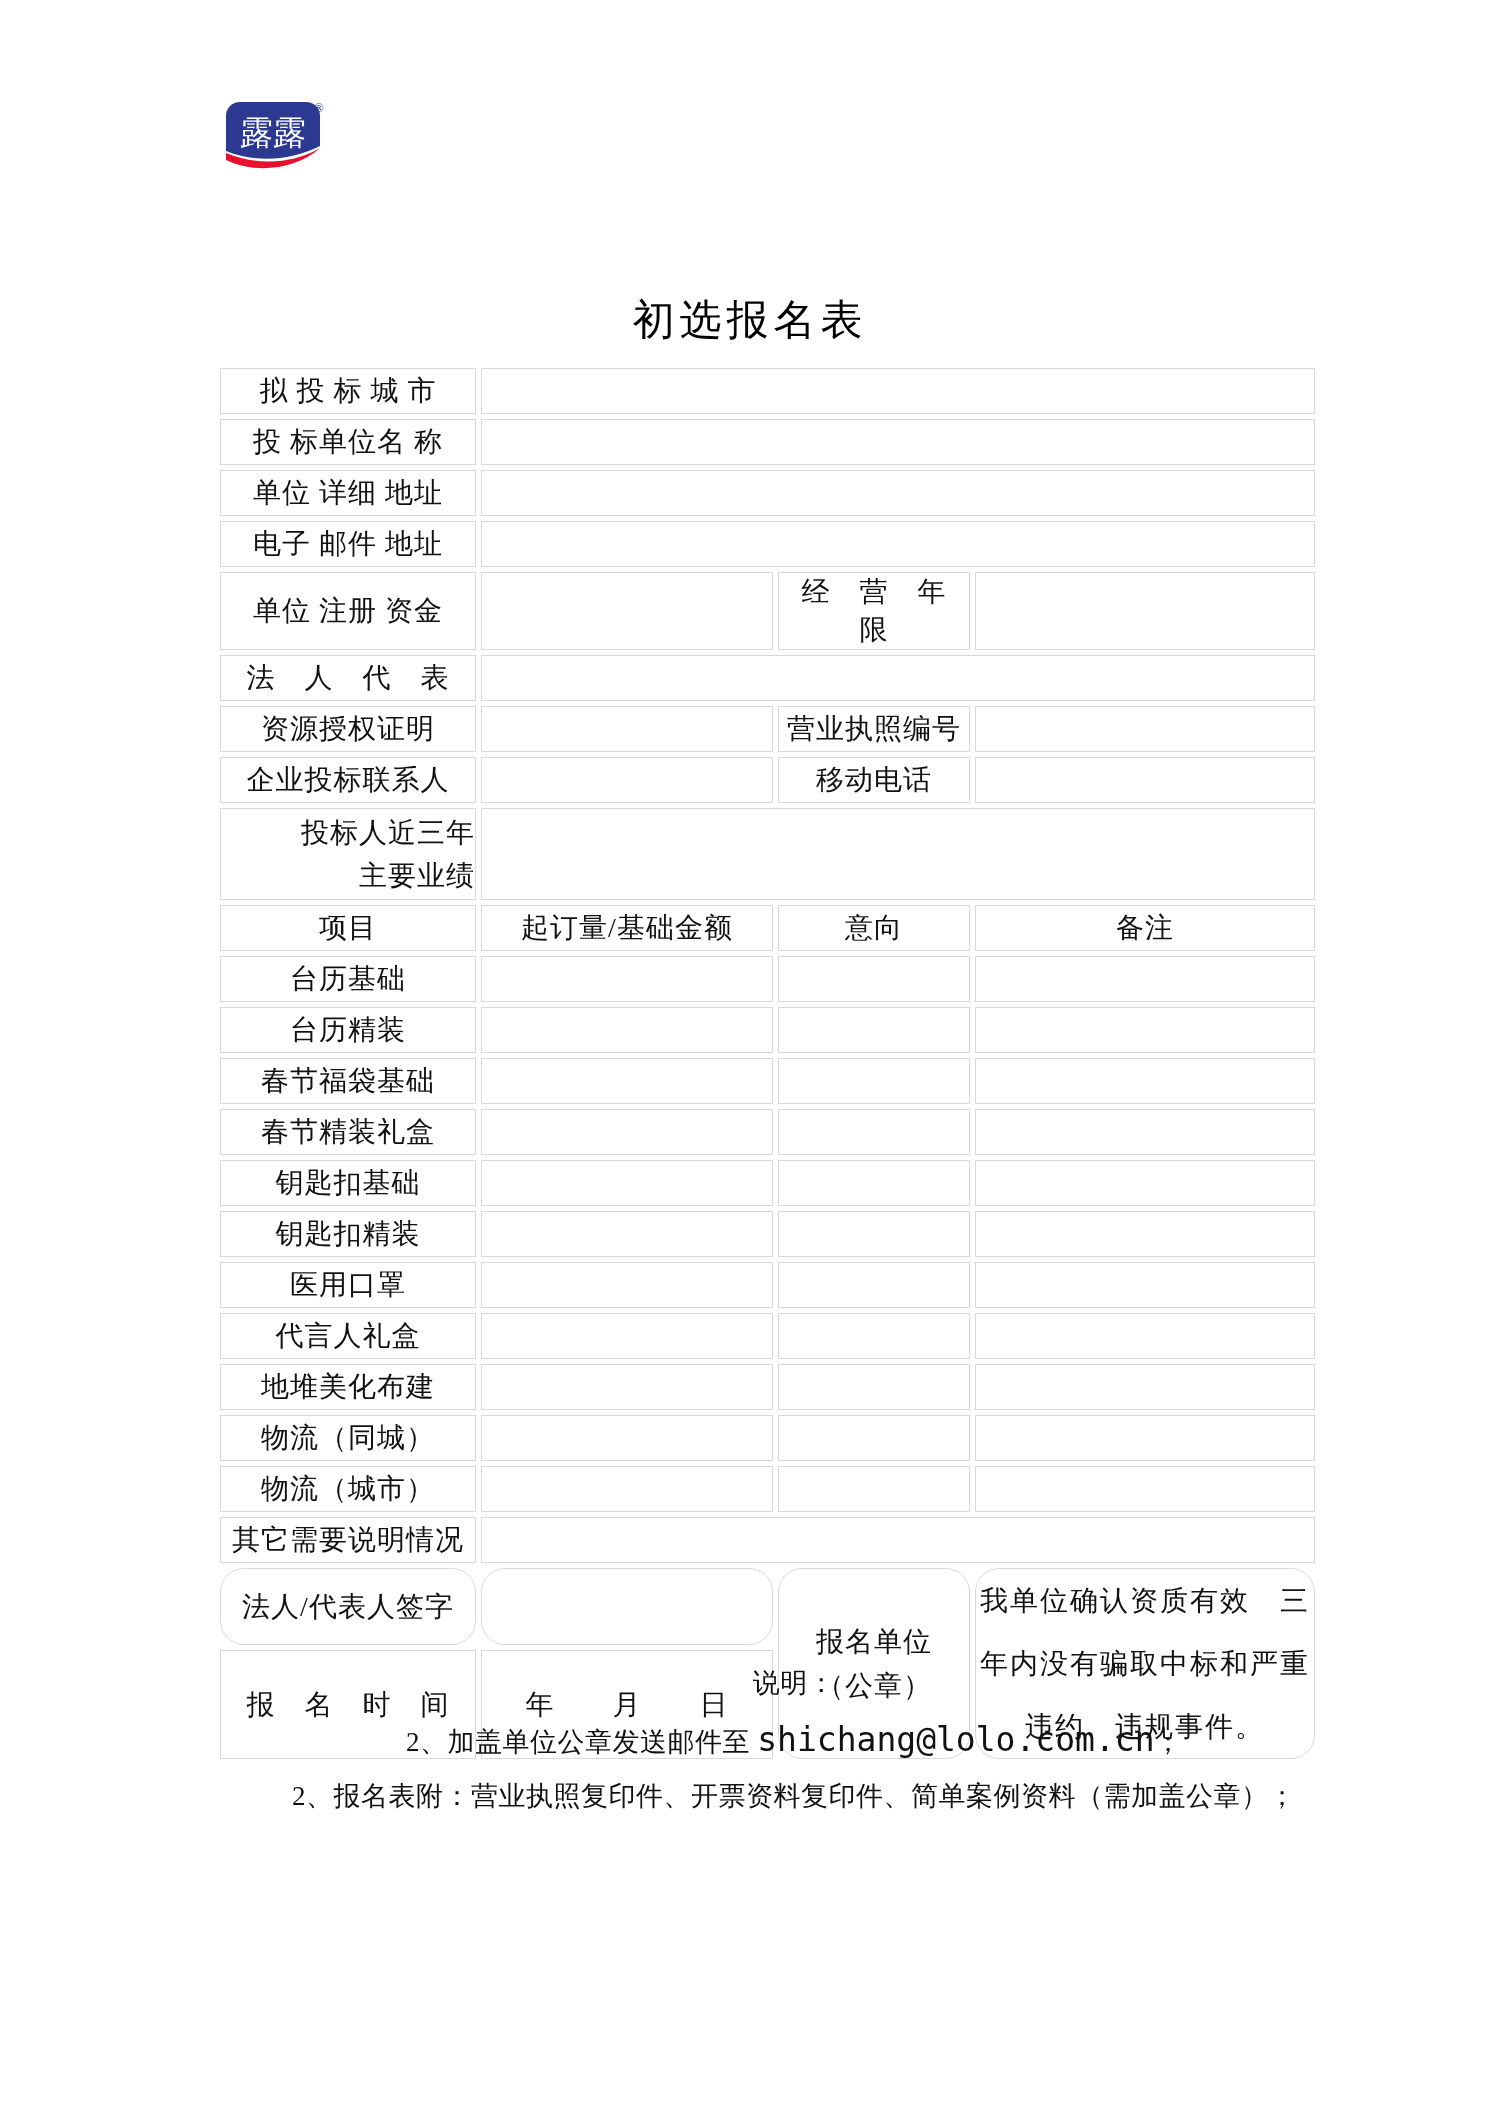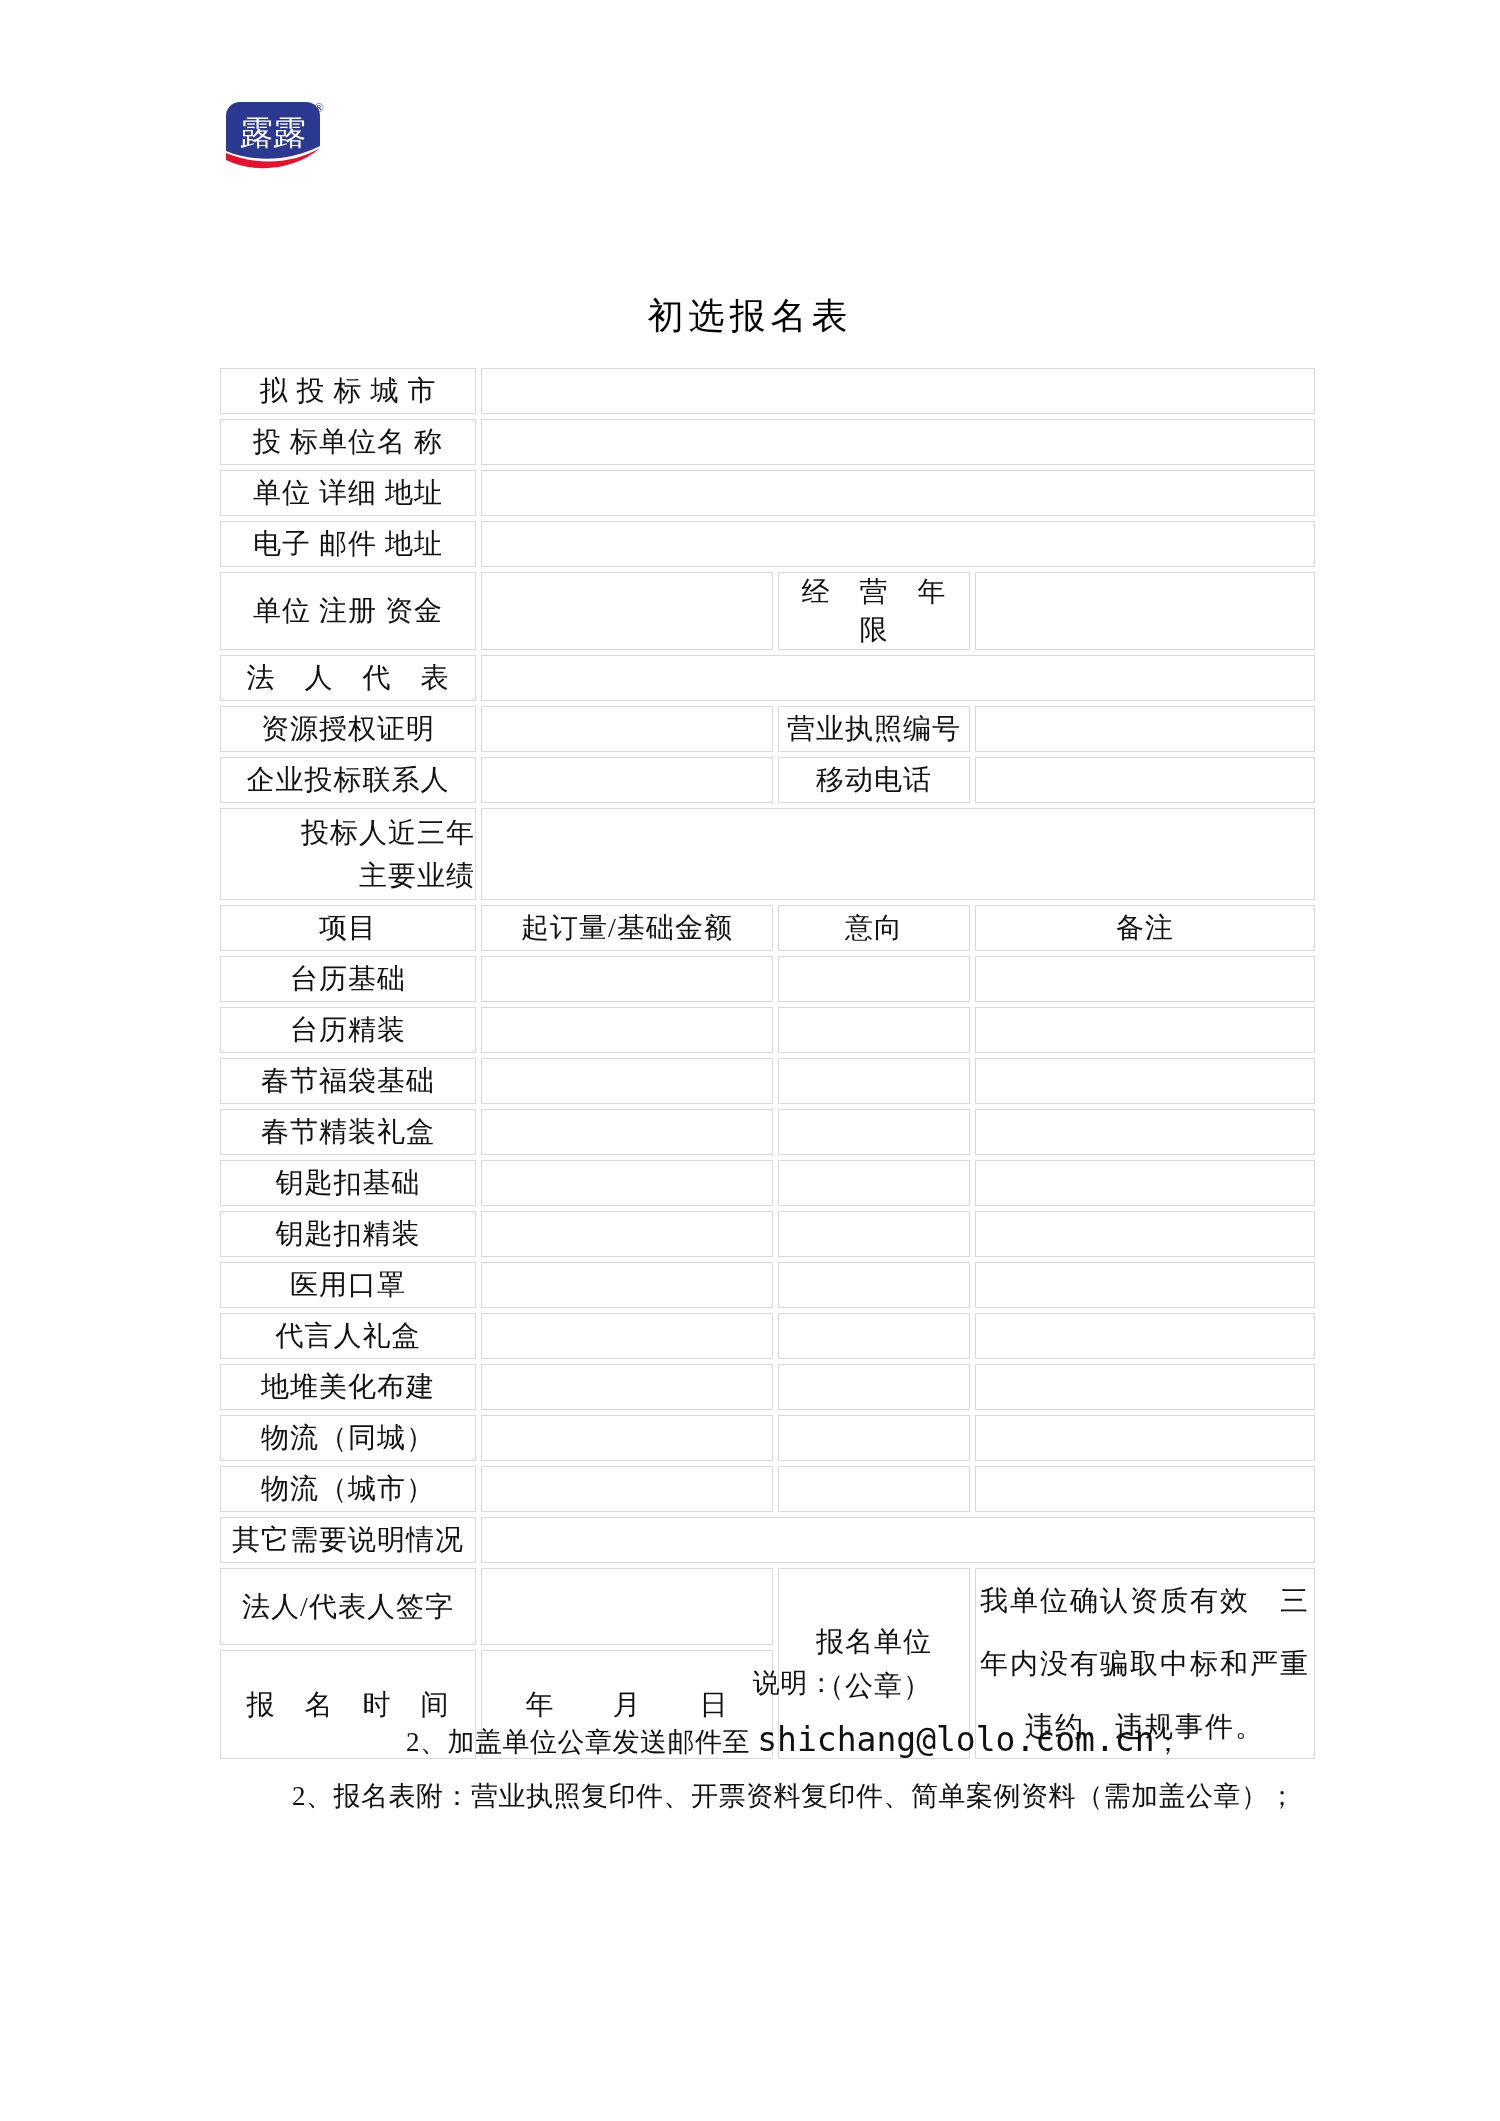--- a/index.html
+++ b/index.html
@@ -10,38 +10,38 @@
     background:#ffffff;
     font-family:"Liberation Serif","DejaVu Serif",serif;
     color:#1a1a1a;
     overflow:hidden;
   }
   
   .logo{position:absolute;left:222px;top:100px;width:110px;height:90px;}
   
   .doc-title{
     position:absolute;top:292px;left:0;width:100%;
-    text-align:center;font-size:36px;letter-spacing:5px;color:#000;
+    text-align:center;font-size:42px;letter-spacing:5px;color:#000;
   }
   
   table.form{
     position:absolute;left:215px;top:363px;
     border-collapse:separate;border-spacing:5px;
     table-layout:fixed;width:1105px;
   }
   table.form td{
     border:1px solid #d9d9d9;
     text-align:center;vertical-align:middle;
     font-size:28px;color:#111;
     padding:0;
     overflow:hidden;
   }
   tr.r-std td{height:44px;}
   tr.r-perf td{height:90px;text-align:right;}
-  tr.r-sign td{height:52px;}
+  tr.r-sign td{height:52px;border-radius:24px;}
   tr.r-date td{height:74px;}
   td.lbl{letter-spacing:1px;}
   td.decl{
     text-align:left;vertical-align:middle;
     font-size:20px;line-height:2.25;letter-spacing:2px;
     padding:4px 10px 4px 12px;color:#222;
   }
   .two-line span{display:block;line-height:1.55;}
   
   .notes{position:absolute;left:224px;top:1664px;width:1140px;font-size:27px;color:#111;}

